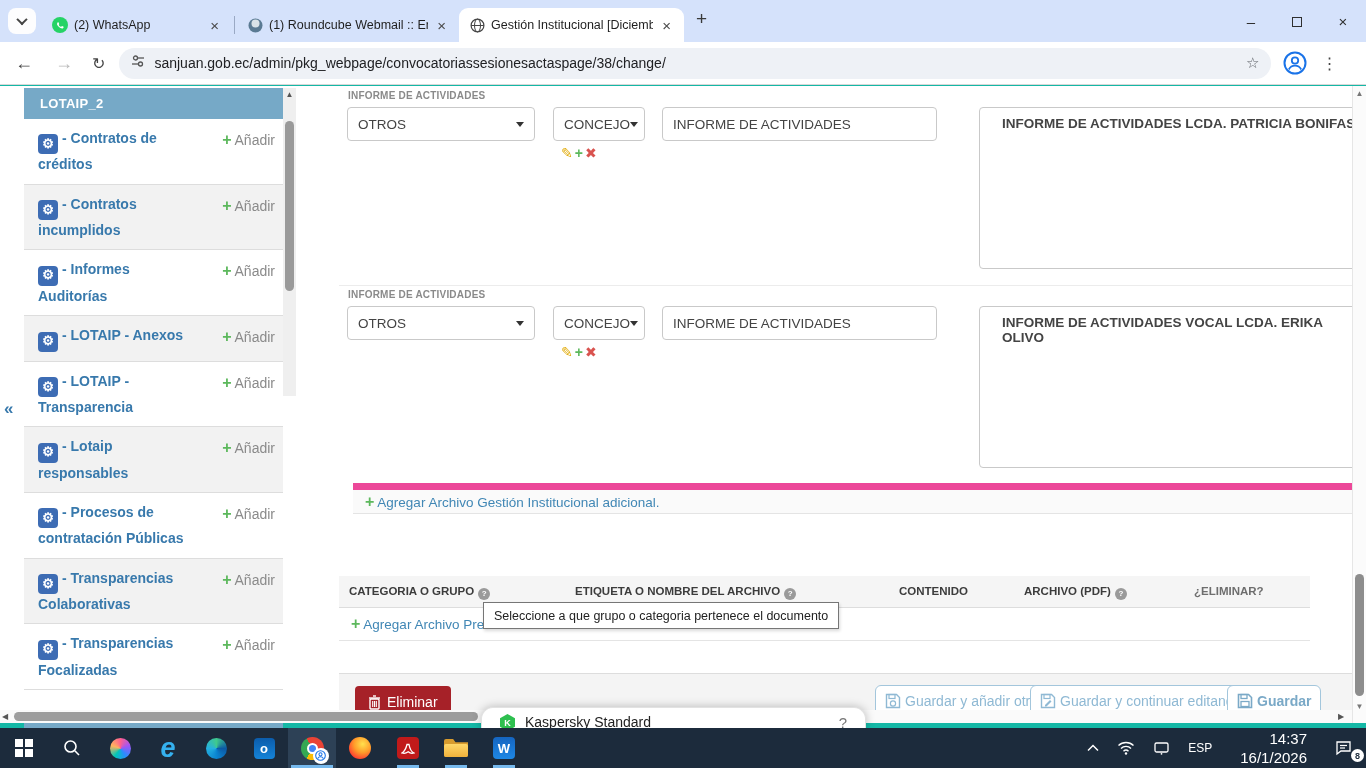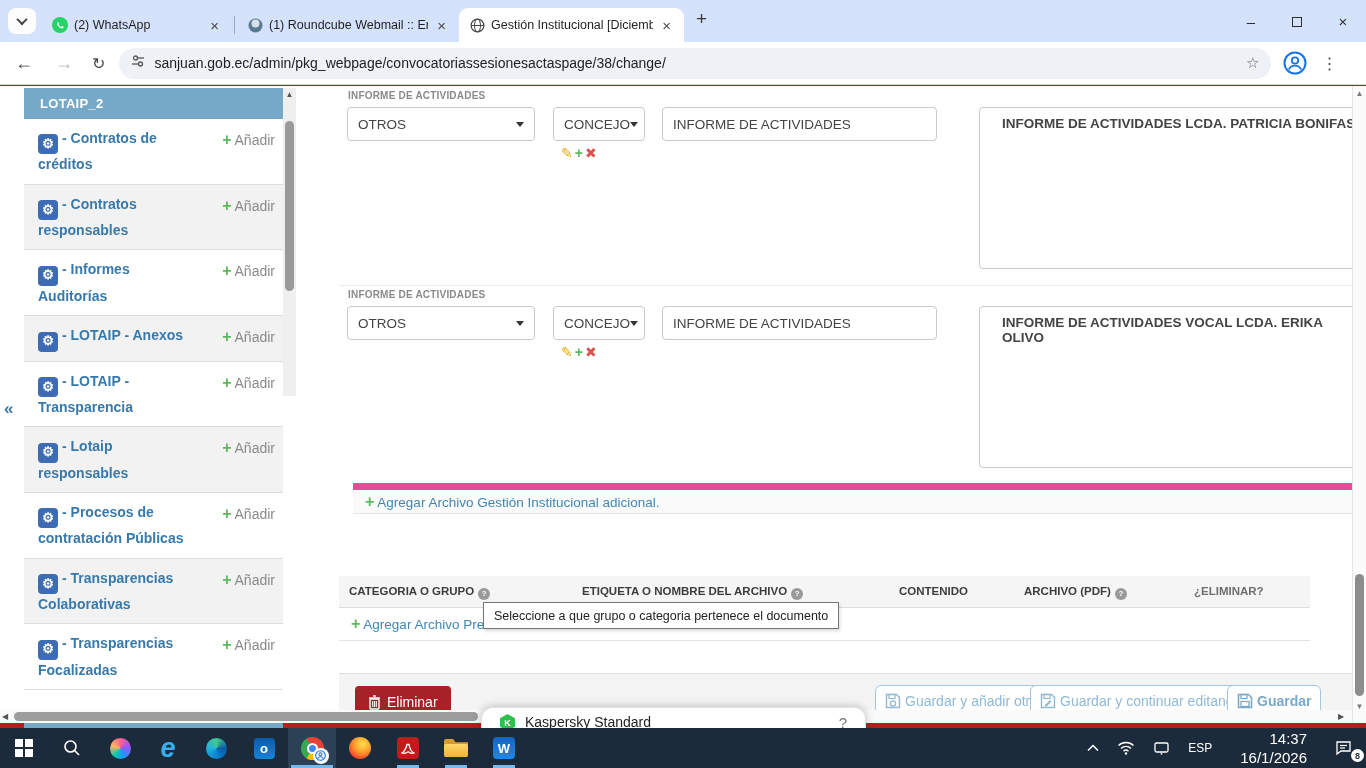--- a/index.html
+++ b/index.html
@@ -1,18 +1,18 @@
 <!DOCTYPE html>
 <html><head>
 <meta charset="utf-8">
 <style>
   * { margin:0; padding:0; box-sizing:border-box; }
   html,body { width:1366px; height:768px; overflow:hidden; background:#fff;
               font-family:"Liberation Sans", sans-serif; }
-  #screen { position:relative; width:1366px; height:768px; background:#b91c1c; overflow:hidden; }
+  #screen { position:relative; width:1366px; height:768px; background:#14b8a6; overflow:hidden; }
 
   
   .tabstrip { position:absolute; left:0; top:0; width:1366px; height:42px; background:#d5e2fb; display:flex; align-items:flex-end; }
   .tabsearch { width:28px; height:26px; margin:0 6px 8px 8px; background:#fdfdfe; border-radius:8px; display:flex; align-items:center; justify-content:center; }
   .chev-dn-css { width:8px; height:8px; border-right:2px solid #444; border-bottom:2px solid #444; transform:rotate(45deg) translate(-1px,-1px); }
   .tab { height:34px; display:flex; align-items:center; padding:0 10px; border-radius:9px 9px 0 0; color:#1f1f1f; font-size:12.5px; }
   .tab.inactive { width:190px; }
   .tab.t2 { width:222px; }
   .tab.active { width:225px; background:#fff; }
   .tab-title { flex:1; white-space:nowrap; overflow:hidden; margin:0 6px; }
@@ -66,21 +66,21 @@
   .farea { left:640px; width:412px; height:162px; align-items:flex-start; padding:8px 22px;font-weight:bold; }
   .sel-chev { width:0; height:0; border-left:4px solid transparent; border-right:4px solid transparent; border-top:5px solid #333; }
   .factions { position:absolute; left:222px; top:55px; font-size:14px; letter-spacing:2px; }
   .ic-edit { color:#e0a800; } .ic-add { color:#5cb85c; font-weight:bold; } .ic-del { color:#d9534f; }
   .rowsep { position:absolute; left:0; top:195px; width:1013px; border-top:1px solid #ececec; }
   .addstrip { position:absolute; left:14px; top:397px; width:1013px; height:31px; background:#fafafa; border-top:7px solid #ec4899; border-bottom:1px solid #e4e4e4; display:flex; align-items:center; padding-left:12px; }
   .bluelink { color:#4187b5; font-size:13.5px; }
   .bluebar { position:absolute; left:0; top:462px; width:971px; height:28px; background:#76a9c7; color:#fff; font-size:13px; font-weight:bold; letter-spacing:.3px; display:flex; align-items:center; padding-left:10px; }
   .thead { position:absolute; left:0; top:490px; width:971px; height:32px; background:#f5f5f5; border-bottom:1px solid #ddd; }
   .th { position:absolute; top:9px; font-size:11.5px; font-weight:bold; color:#3c3c3c; white-space:nowrap; }
-  .th1{left:10px} .th2{left:243px} .th3{left:560px} .th4{left:685px} .th5{left:855px; color:#6e6e6e;}
+  .th1{left:10px} .th2{left:236px} .th3{left:560px} .th4{left:685px} .th5{left:855px; color:#6e6e6e;}
   .helpc { display:inline-flex; align-items:center; justify-content:center; width:12px; height:12px; border-radius:50%; background:#9a9a9a; color:#fff; font-size:8px; font-weight:bold; margin-left:4px; vertical-align:-1px; }
   .addrow { position:absolute; left:0; top:522px; width:971px; height:33px; background:#fff; border-bottom:1px solid #e4e4e4; display:flex; align-items:center; padding-left:12px; }
   .tooltip { position:absolute; left:144px; top:516px; height:27px; background:#fff; border:1px solid #767676; box-shadow:1px 2px 3px rgba(0,0,0,.15); font-size:12.5px; color:#222; display:flex; align-items:center; padding:0 10px; white-space:nowrap; z-index:5; }
   .ffooter { position:absolute; left:0; top:587px; width:1013px; height:50px; background:#f4f4f4; border-top:1px solid #ddd; }
   .btn-del { position:absolute; left:16px; top:12px; height:32px; background:#a62128; color:#fff; border-radius:4px; font-size:14px; display:flex; align-items:center; gap:6px; padding:0 13px; }
   .btn-save { position:absolute; top:11px; height:31px; background:#fff; border:1px solid #a3c6dc; border-radius:6px; color:#8fb9d4; font-size:14px; display:flex; align-items:center; gap:4px; padding:0 9px; white-space:nowrap; }
   .bs1{left:536px} .bs2{left:691px} .bs3{left:888px; font-weight:bold; color:#7aa9c7;}
 
   
   .vscroll { position:absolute; left:1352px; top:0; width:14px; height:637px; background:#fbfbfb; border-left:1px solid #e6e6e6; z-index:6; }
@@ -205,21 +205,21 @@
     <div class="collapse">«</div>
 
     <div class="sidebar">
       <div class="side-head">LOTAIP_2</div>
 
       <div class="side-item">
         <span class="side-lab"><span class="gicon">⚙</span><span>- Contratos de créditos</span></span>
         <span class="addlink"><b class="plus">+</b><span>Añadir</span></span>
       </div>
       <div class="side-item alt">
-        <span class="side-lab"><span class="gicon">⚙</span><span>- Contratos responsables</span></span>
+        <span class="side-lab"><span class="gicon">⚙</span><span>- Contratos incumplidos</span></span>
         <span class="addlink"><b class="plus">+</b><span>Añadir</span></span>
       </div>
       <div class="side-item">
         <span class="side-lab"><span class="gicon">⚙</span><span>- Informes Auditorías</span></span>
         <span class="addlink"><b class="plus">+</b><span>Añadir</span></span>
       </div>
       <div class="side-item alt">
         <span class="side-lab"><span class="gicon">⚙</span><span>- LOTAIP - Anexos</span></span>
         <span class="addlink"><b class="plus">+</b><span>Añadir</span></span>
       </div>

